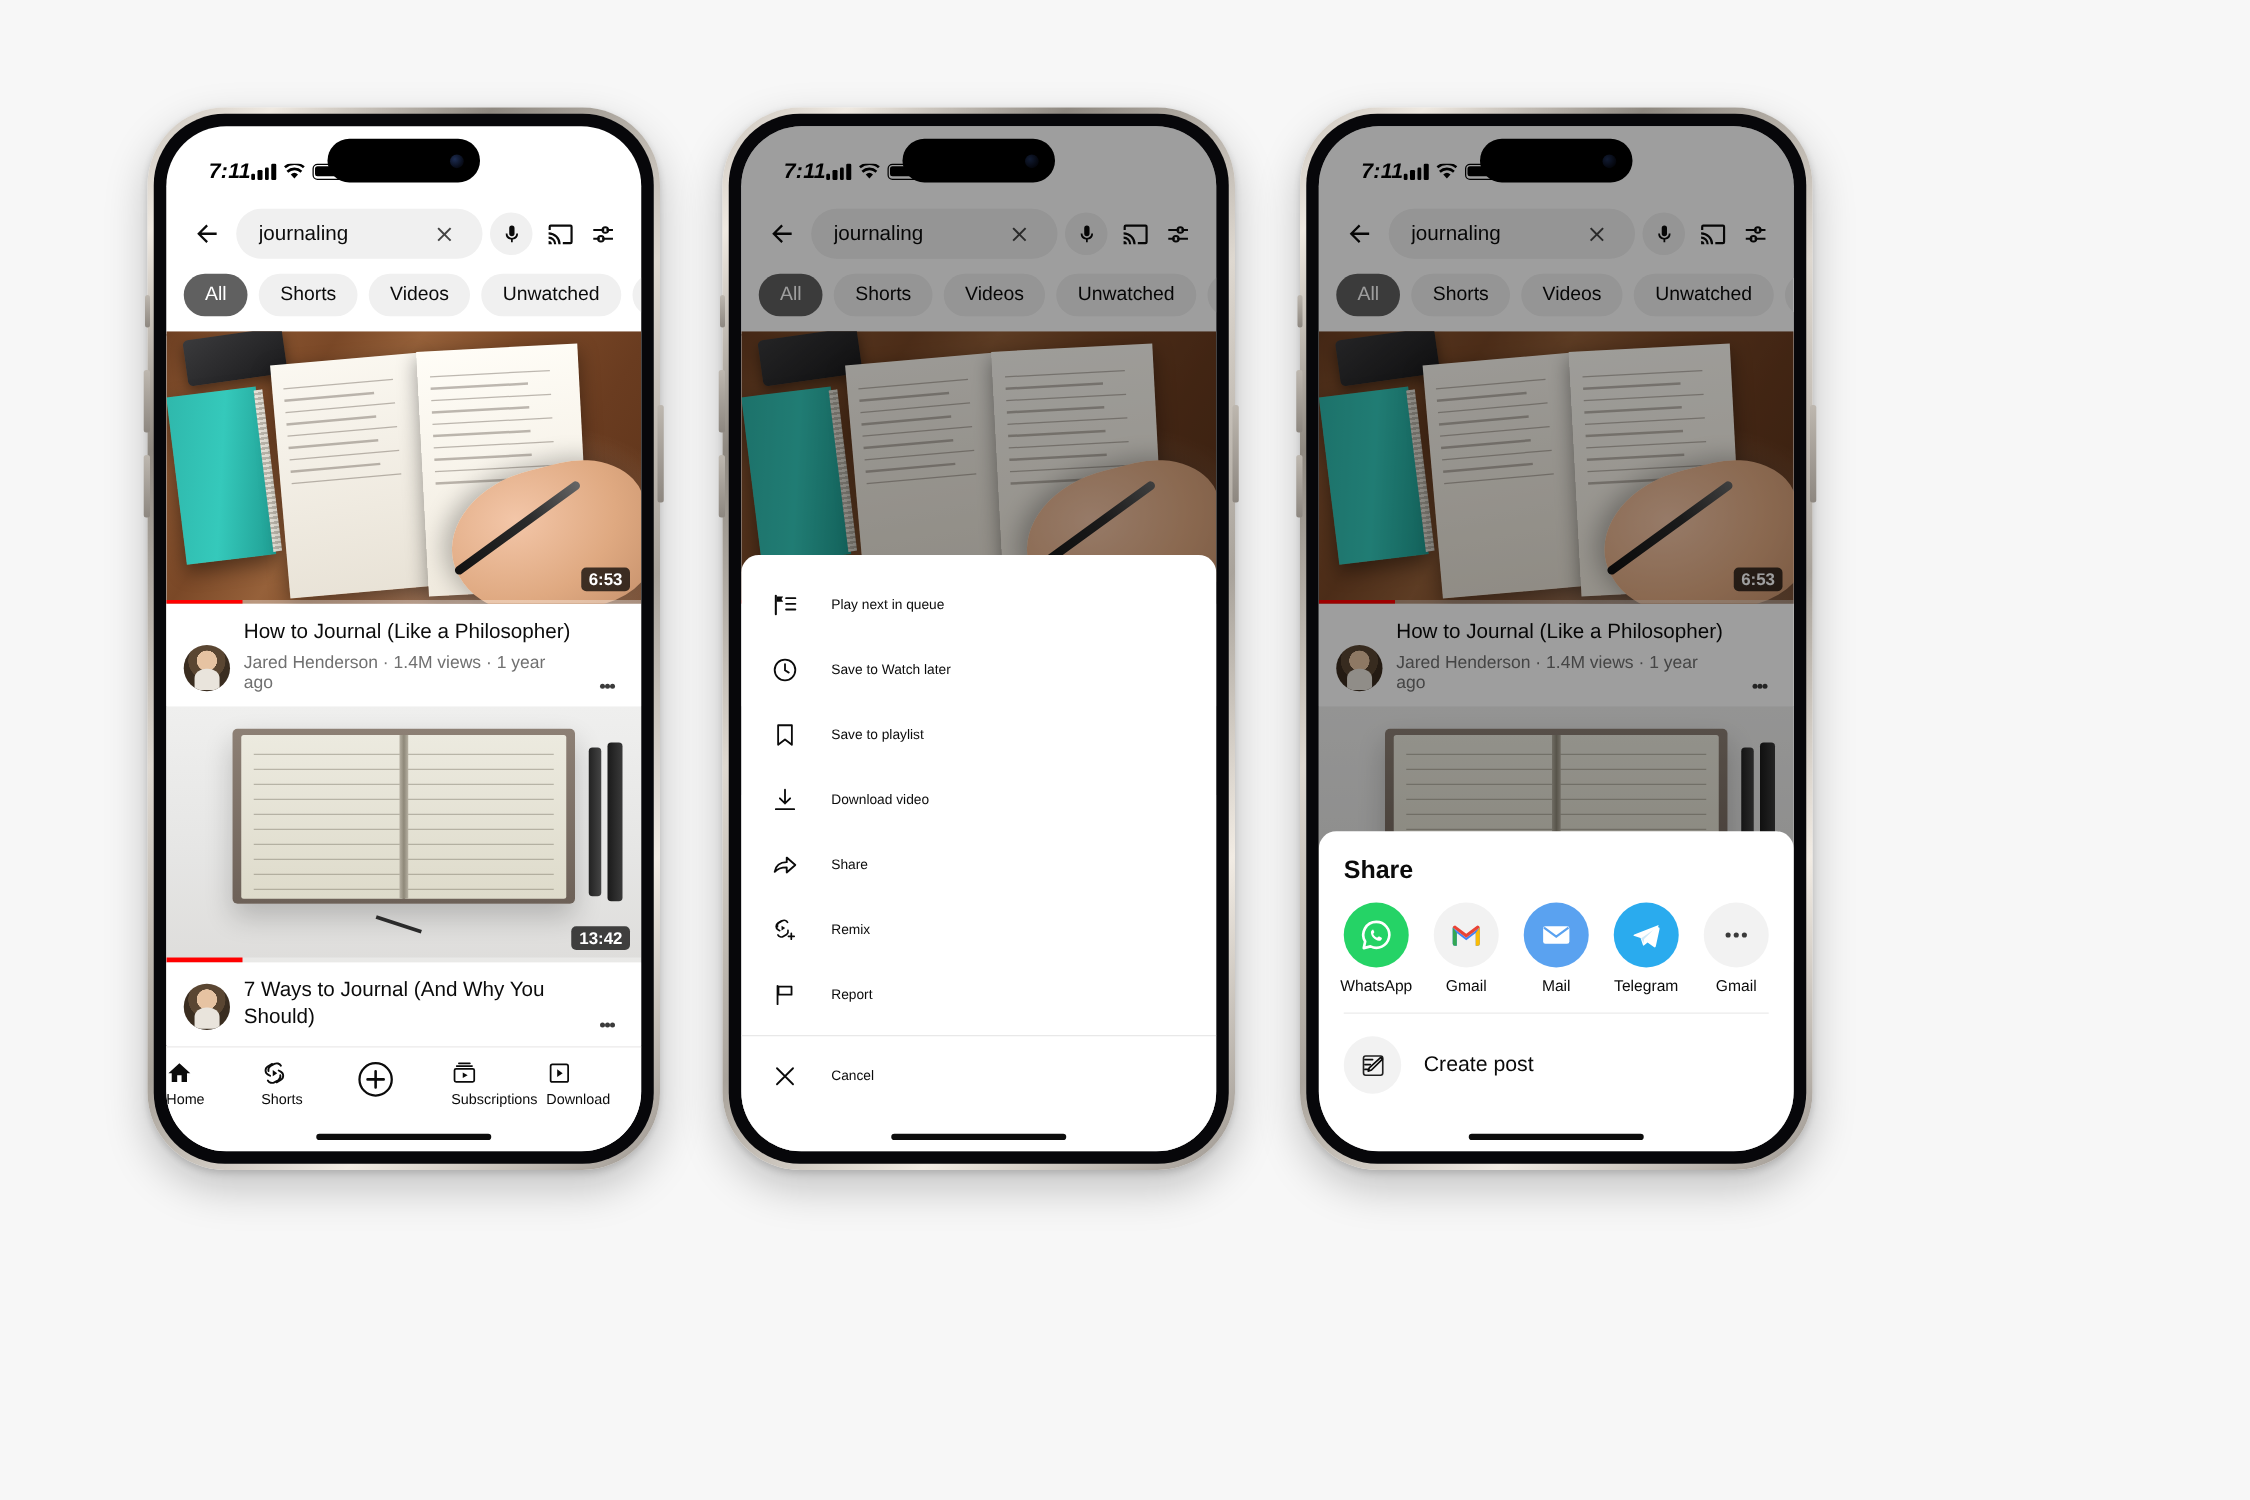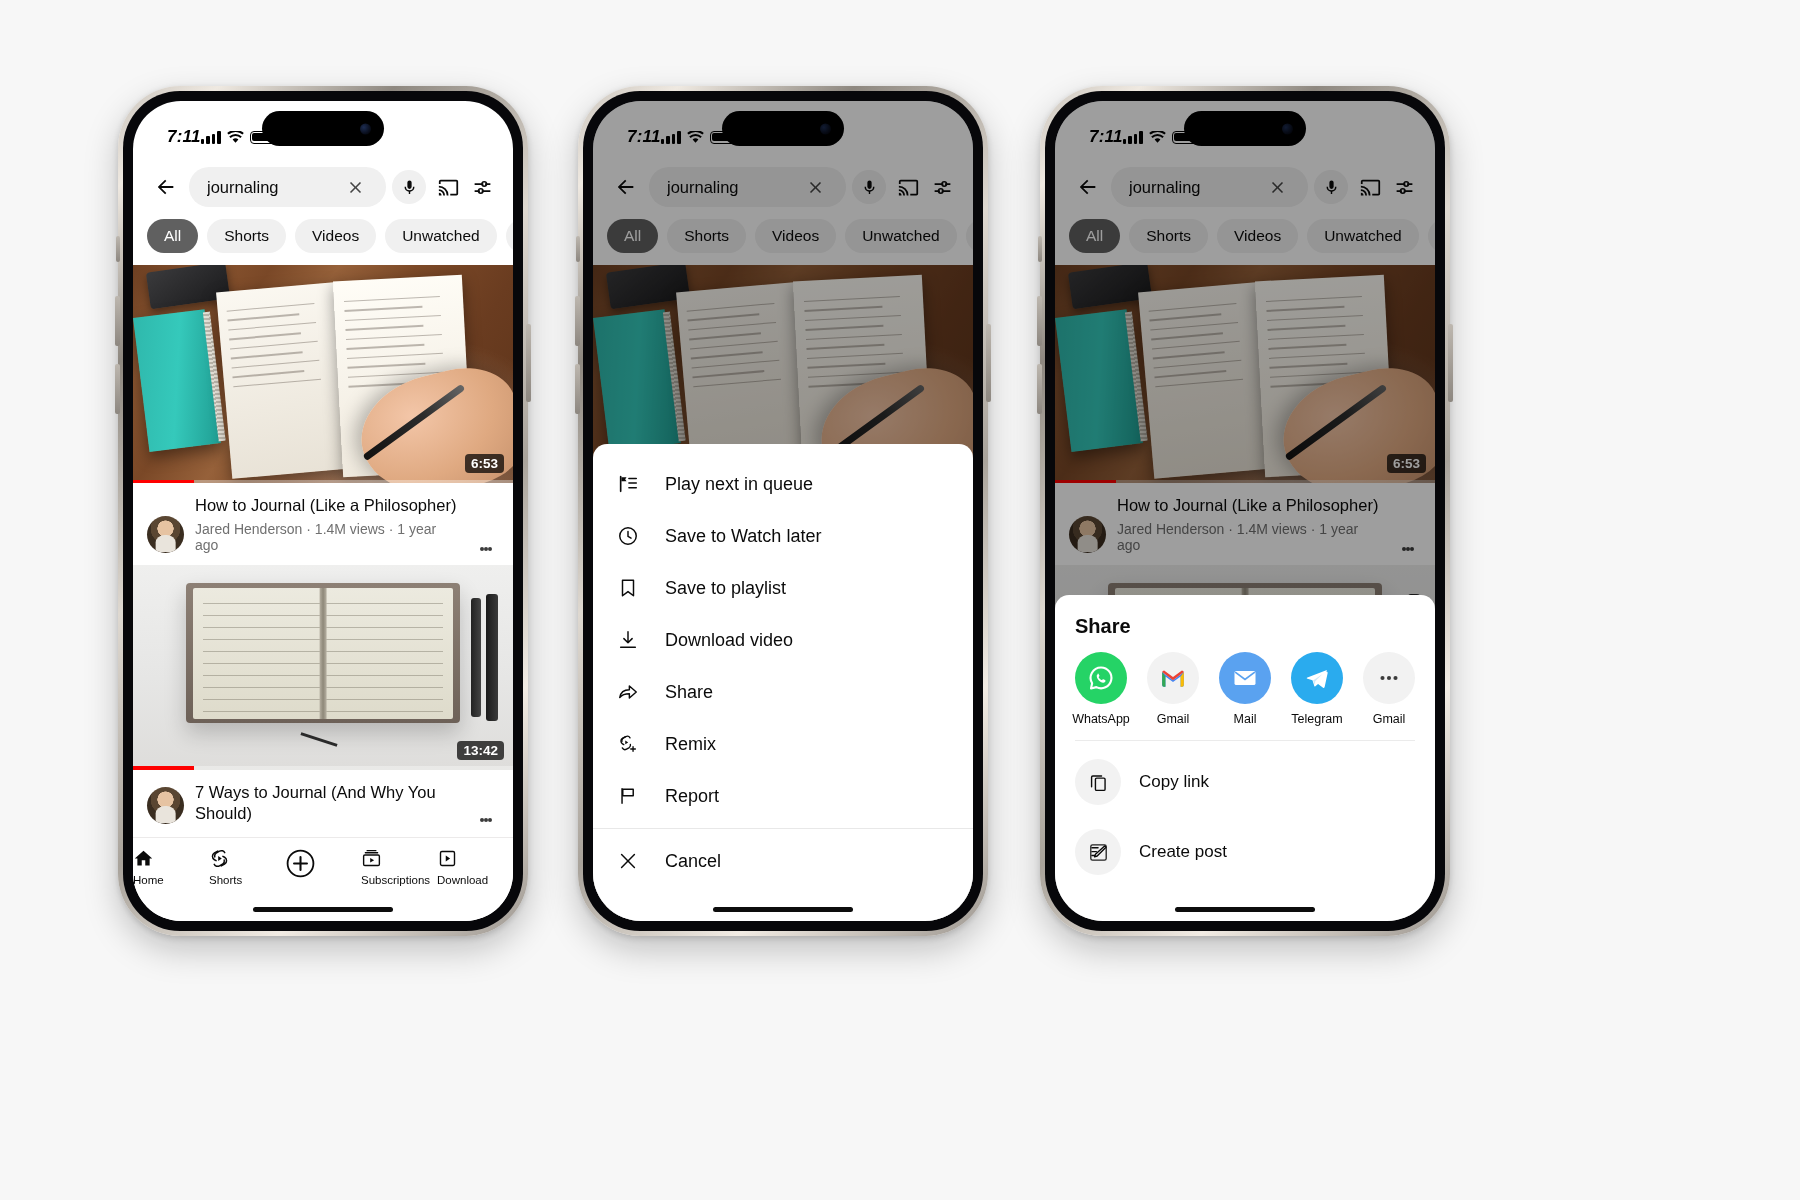--- a/index.html
+++ b/index.html
@@ -185,21 +185,21 @@
   
   .dim { position:absolute; inset:0; background: rgba(0,0,0,.38); z-index:20; }
 
   
   .sheet {
     position:absolute; left:0; right:0; bottom:0; z-index:30;
     background:#fff; border-radius:14px 14px 0 0; padding: 14px 0 34px 0;
   }
   .sheet-item { display:flex; align-items:center; height:52px; padding: 0 22px; gap:24px; }
   .sheet-ico { width:26px; display:flex; align-items:center; justify-content:center; flex:0 0 auto; }
-  .sheet-label { font-size:18px; color:#0b0b0b; }
+  .sheet-label { font-size:11px; color:#0b0b0b; }
   .sheet-div { height:1px; background:#e8e8e8; margin: 6px 0 6px 0; }
 
   
   .sharesheet {
     position:absolute; left:0; right:0; bottom:0; z-index:30;
     background:#fff; border-radius:14px 14px 0 0; padding: 18px 0 34px 0;
   }
   .share-title { font-size:20px; font-weight:700; color:#0b0b0b; padding: 2px 20px 14px 20px; }
   .share-apps { display:flex; padding: 0 10px 12px 10px; }
   .share-app { flex:1 1 0; display:flex; flex-direction:column; align-items:center; gap:8px; }
@@ -849,29 +849,20 @@
                     <circle cx="12" cy="12" r="1.9" fill="#3b3b3b"></circle>
                     <circle cx="18" cy="12" r="1.9" fill="#3b3b3b"></circle>
                   </svg>
               </div>
               <div class="app-label">Gmail</div>
             </div>
           </div>
 
           <div class="share-div"></div>
 
-          <div class="share-row">
-            <div class="row-circle">
-              <svg width="21" height="21" viewBox="0 0 24 24">
-                  <rect x="8.5" y="7" width="11" height="14" rx="1.4" fill="none" stroke="#0b0b0b" stroke-width="1.6"></rect>
-                  <path d="M15.5 4.5H5.5a1.4 1.4 0 0 0-1.4 1.4v11" fill="none" stroke="#0b0b0b" stroke-width="1.6" stroke-linecap="round"></path>
-                </svg>
-            </div>
-            <div class="row-label">Copy link</div>
-          </div>
 
           <div class="share-row">
             <div class="row-circle">
               <svg width="21" height="21" viewBox="0 0 24 24">
                   <path d="M19 4.5 20.5 6 10.5 16 7.5 17l1-3z" fill="none" stroke="#0b0b0b" stroke-width="1.6" stroke-linejoin="round"></path>
                   <path d="M4.5 6.5h7M4.5 11h5M4.5 15.5h3" stroke="#0b0b0b" stroke-width="1.6" stroke-linecap="round"></path>
                   <rect x="3.2" y="3.2" width="17.6" height="17.6" rx="2" fill="none" stroke="#0b0b0b" stroke-width="1.5" opacity="0.9"></rect>
                 </svg>
             </div>
             <div class="row-label">Create post</div>

